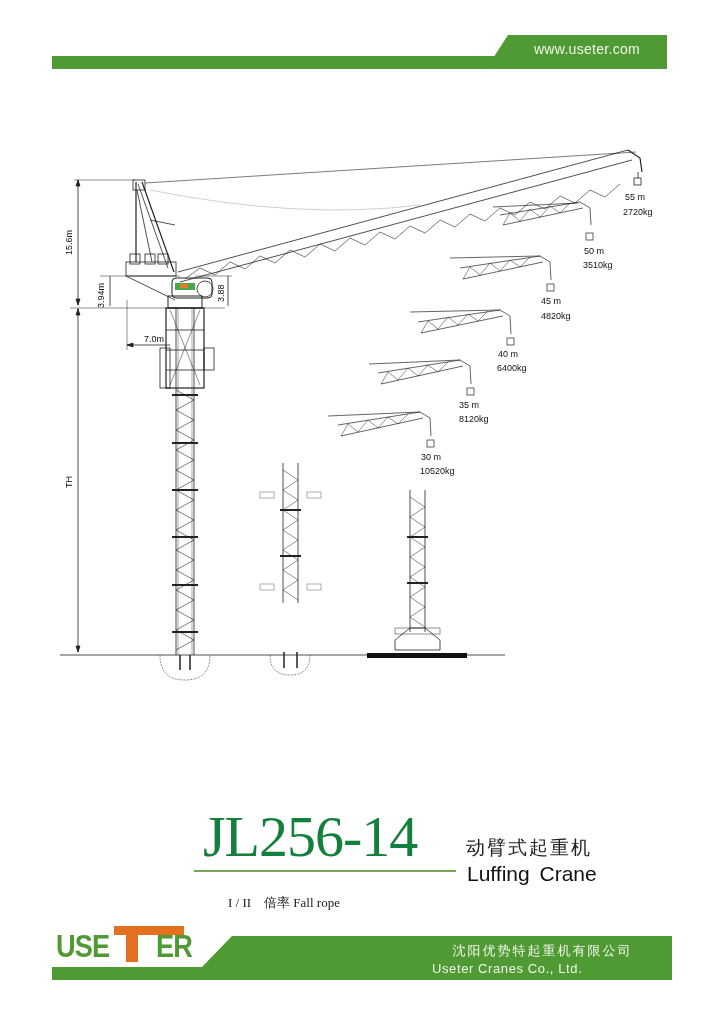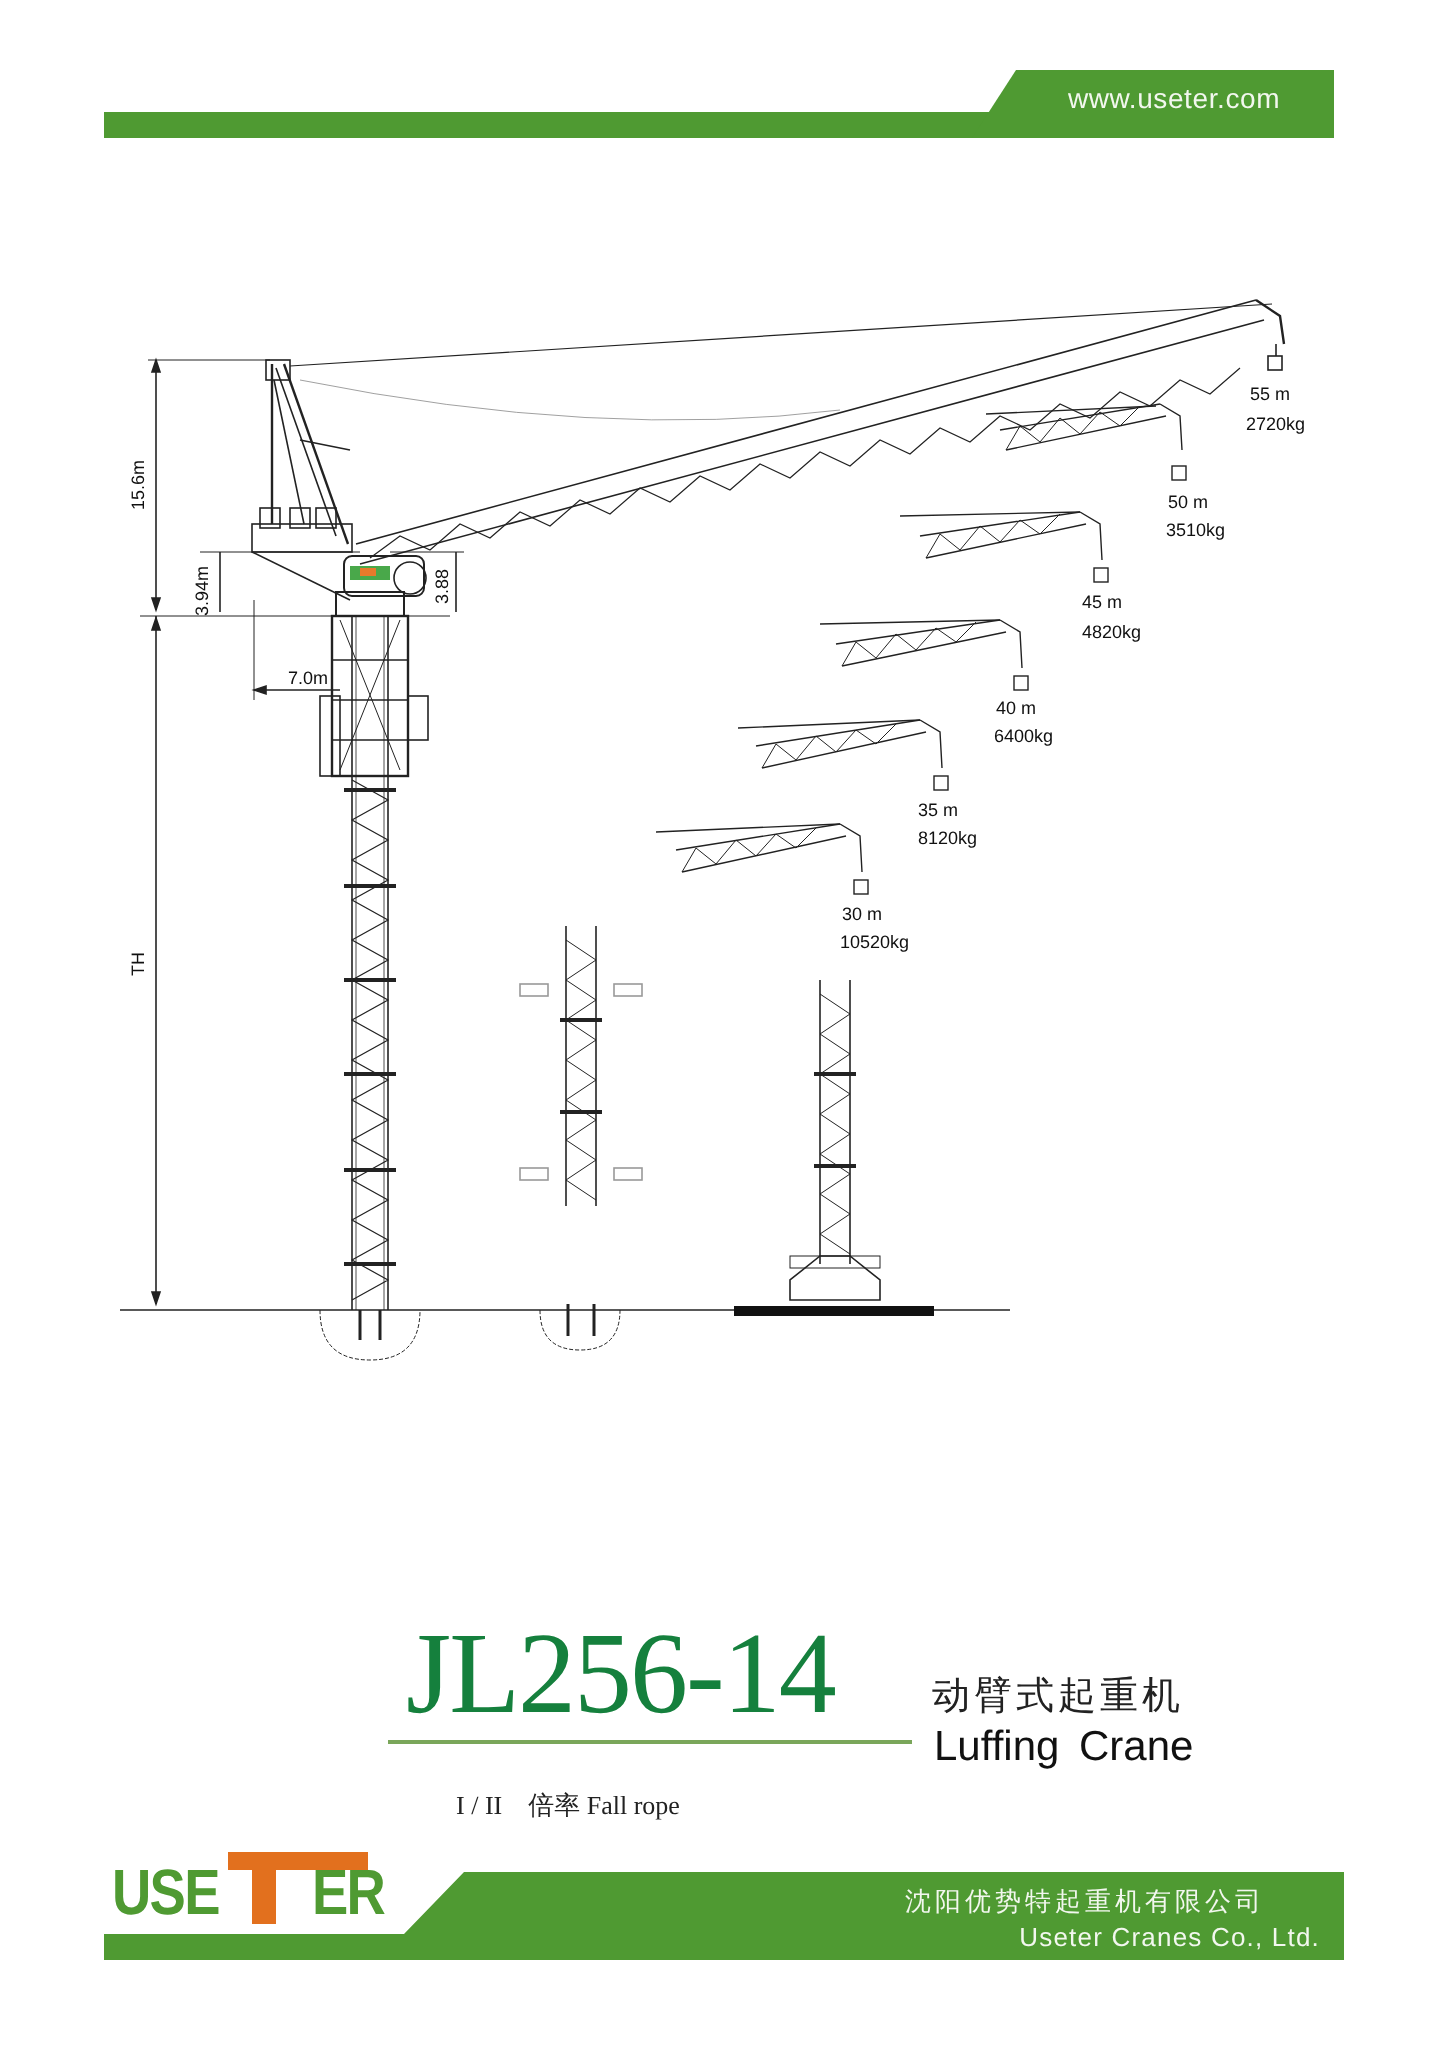--- a/index.html
+++ b/index.html
@@ -13,21 +13,21 @@
   .dim-text { font-family: "Liberation Sans", sans-serif; font-size: 9px; fill: #111; }
   .load-text { font-family: "Liberation Sans", sans-serif; font-size: 9px; fill: #111; }
   .model { left: 203px; top: 808px; font-family: "Liberation Serif", serif; font-size: 58px; color: #15803d; letter-spacing: -1px; line-height: 58px; }
   .model-rule { left: 194px; top: 870px; width: 262px; height: 2px; background: #7aa65a; }
   .fall-rope { left: 228px; top: 874px; font-family: "Liberation Serif", serif; font-size: 13px; color: #222; white-space: pre; margin-top: 20px; }
   .cn-name { left: 466px; top: 835px; font-size: 19px; color: #222; letter-spacing: 2px; font-family: "DejaVu Sans", sans-serif; }
   .en-name { left: 467px; top: 862px; font-size: 21px; color: #111; word-spacing: 4px; }
   .footer-band { left: 52px; top: 936px; width: 620px; height: 44px; background: #4f9a32;
     clip-path: polygon(0 31px, 150px 31px, 180px 0, 100% 0, 100% 100%, 0 100%); }
   .footer-cn { left: 420px; top: 942px; width: 245px; text-align: center; color: #f2f7ee; font-size: 13px; letter-spacing: 2px; font-family: "DejaVu Sans", sans-serif; }
-  .footer-en { left: 415px; top: 961px; width: 245px; text-align: right; color: #f2f7ee; font-size: 13px; letter-spacing: 0.6px; }
+  .footer-en { left: 432px; top: 961px; width: 245px; text-align: left; color: #f2f7ee; font-size: 13px; letter-spacing: 0.6px; }
   .logo-text { font-family: "Liberation Sans", sans-serif; font-size: 32px; font-weight: bold; color: #4f9a32; letter-spacing: -1px; display: inline-block; transform: scaleX(0.85); transform-origin: left; }
   .logo-t-bar { left: 114px; top: 926px; width: 70px; height: 9px; background: #e2701e; }
   .logo-t-stem { left: 126px; top: 926px; width: 12px; height: 36px; background: #e2701e; }
 </style>
 </head>
 <body>
 
 <div class="abs header-strip"></div>
 <div class="abs header-tab"></div>
 <div class="abs header-url">www.useter.com</div>

